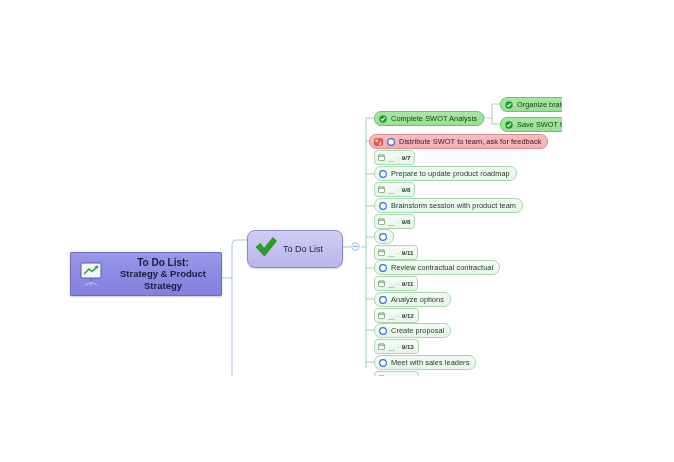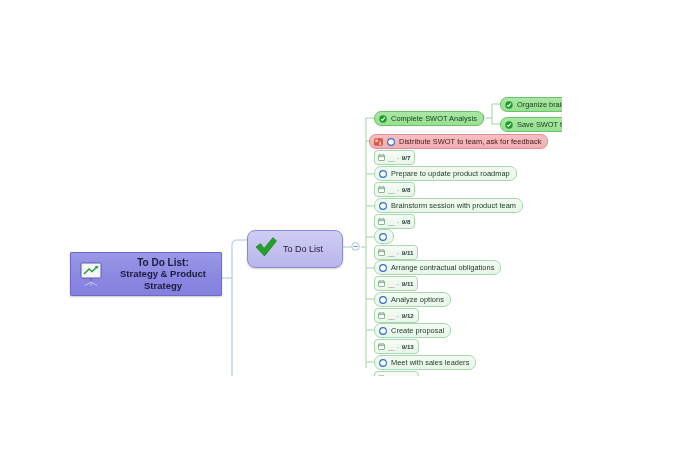--- a/index.html
+++ b/index.html
@@ -283,21 +283,21 @@
       <span class="dash">-</span>
       <span class="dnum">9/11</span>
     </div>
 
     <div class="node task open" style="left:374px;top:260px;">
       <span class="ic circ-open">
         <svg width="8" height="8" viewBox="0 0 10 10">
             <circle cx="5" cy="5" r="4.2" fill="#fff" stroke="#2f6fd0" stroke-width="1.4"></circle>
           </svg>
       </span>
-      <span class="tlabel">Arrange contractual obligations</span>
+      <span class="tlabel">Review contractual contractual</span>
     </div>
     <div class="datebox" style="left:374px;top:276px;">
       <span class="ic cal">
         <svg width="7" height="7" viewBox="0 0 9 9">
           <rect x="0.6" y="1.4" width="7.8" height="7" rx="1" fill="#fff" stroke="#5d8f63" stroke-width=".9"></rect>
           <line x1="0.6" y1="3.4" x2="8.4" y2="3.4" stroke="#5d8f63" stroke-width=".9"></line>
           <line x1="2.4" y1="0.4" x2="2.4" y2="2.2" stroke="#5d8f63" stroke-width=".9"></line>
           <line x1="6.4" y1="0.4" x2="6.4" y2="2.2" stroke="#5d8f63" stroke-width=".9"></line>
         </svg>
       </span>

